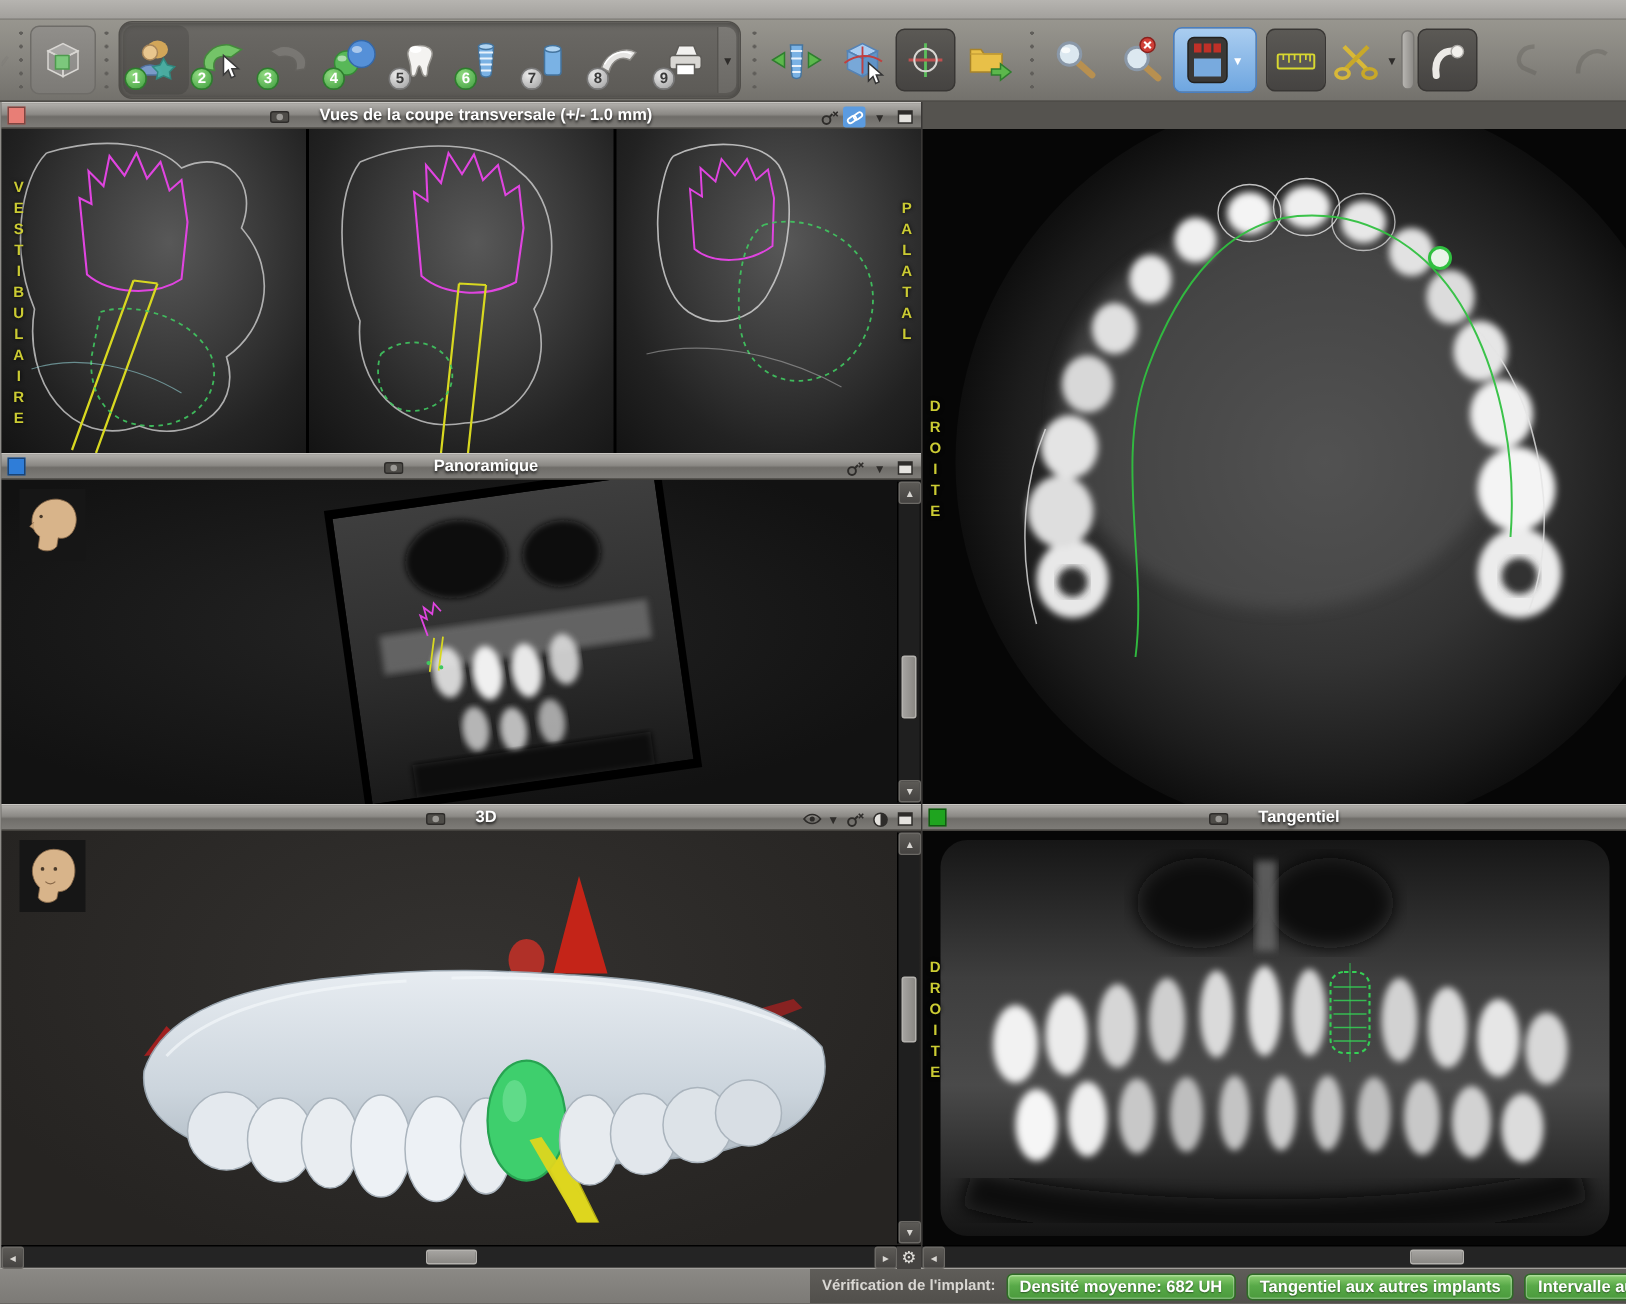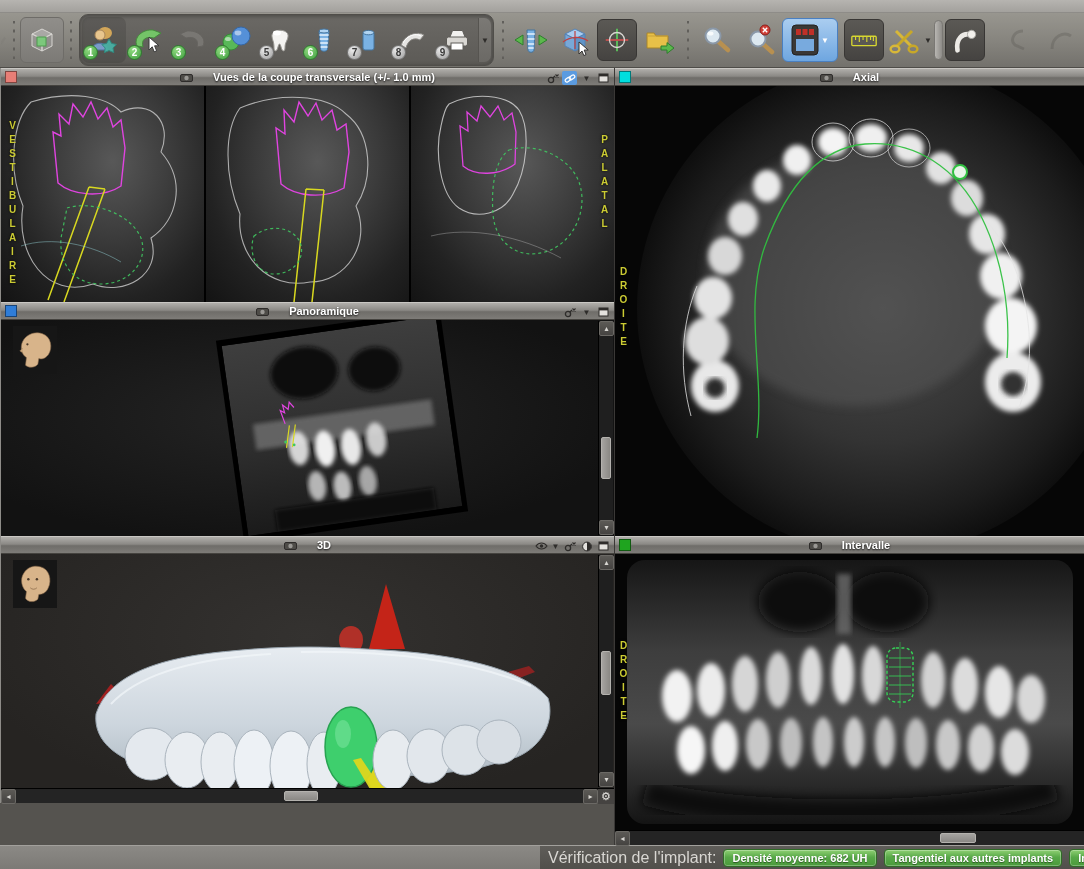--- a/index.html
+++ b/index.html
@@ -75,21 +75,21 @@
             background:linear-gradient(#a5a3a0,#8a8884); border:1px solid #b4b2ae; }
   .gearcell { width:16px; height:15px; background:#454341; color:#e4e2de; font-size:11px;
               display:flex; align-items:center; justify-content:center; flex:none; }
 
   
   .statusbar { position:absolute; left:0; top:845px; width:1084px; height:24px;
                background:linear-gradient(#8b8985,#7c7a76); border-top:1px solid #a2a09c; overflow:hidden; }
   .status-right { position:absolute; left:540px; top:0; bottom:0; width:600px;
                   background:linear-gradient(#5f5d59,#514f4b); display:flex; align-items:center;
                   gap:7px; padding-left:8px; }
-  .slabel { color:#d9d7d3; font-size:16px; white-space:nowrap; }
+  .slabel { color:#d9d7d3; font-size:10px; white-space:nowrap;font-weight:bold; }
   .sbadge { background:linear-gradient(#8ed073,#58a948 45%, #4a9a3c);
             border:1px solid #2f6b26; box-shadow:inset 0 0 0 1px rgba(255,255,255,.28);
             border-radius:4px; color:#fff; font-size:11px; font-weight:bold;
             padding:2px 8px; white-space:nowrap; text-shadow:0 1px 1px rgba(0,0,0,.45); }
 </style>
 </head>
 <body>
 
 <div id="root">
 
@@ -446,21 +446,21 @@
             <span>▴</span>
           </div>
         <div class="vthumb" style="top:116px;height:42px;"></div>
         <div class="sarrow" style="position:absolute;bottom:0;">
             <span>▾</span>
           </div>
       </div>
     </div>
   </div>
 
-  <div class="panel" style="left:0;top:536px;width:614px;height:267px;">
+  <div class="panel" style="left:0;top:536px;width:614px;height:309px;">
     <div class="ptitle">
       <span class="ptxt">
         <svg width="13" height="9">
             <rect x="0.5" y="1.5" width="12" height="7" rx="1.5" fill="#4e4c48" stroke="#2e2c2a"></rect>
             <circle cx="6.5" cy="5" r="2.2" fill="#9a9894"></circle>
           </svg>
         <span>3D</span>
       </span>
       <span class="ticons">
         <span class="ticon">
@@ -551,30 +551,20 @@
       <div class="sarrow">
           <span>▸</span>
         </div>
       <div class="gearcell">
           <span>⚙</span>
         </div>
     </div>
   </div>
 
   <div class="panel" style="left:614px;top:68px;width:470px;height:468px;border-left:1px solid #3a3836;">
-    <div class="ptitle">
-      <span class="tag" style="background: rgb(0, 222, 222);"></span>
-      <span class="ptxt">
-        <svg width="13" height="9">
-            <rect x="0.5" y="1.5" width="12" height="7" rx="1.5" fill="#4e4c48" stroke="#2e2c2a"></rect>
-            <circle cx="6.5" cy="5" r="2.2" fill="#9a9894"></circle>
-          </svg>
-        <span>Axial</span>
-      </span>
-    </div>
     <div class="pcontent" style="background:#060606;">
       <svg width="470" height="450" viewBox="0 0 470 450">
         <defs>
           <radialGradient id="ax" cx=".5" cy=".5" r=".5">
             <stop offset="0" stop-color="#4c4c4c"></stop>
               <stop offset=".55" stop-color="#333"></stop>
               <stop offset=".85" stop-color="#1c1c1c"></stop>
               <stop offset="1" stop-color="#0e0e0e"></stop>
           </radialGradient>
           <filter id="ab">
@@ -619,21 +609,21 @@
   </div>
 
   <div class="panel" style="left:614px;top:536px;width:470px;height:309px;border-left:1px solid #3a3836;">
     <div class="ptitle">
       <span class="tag" style="background: rgb(31, 164, 31);"></span>
       <span class="ptxt">
         <svg width="13" height="9">
             <rect x="0.5" y="1.5" width="12" height="7" rx="1.5" fill="#4e4c48" stroke="#2e2c2a"></rect>
             <circle cx="6.5" cy="5" r="2.2" fill="#9a9894"></circle>
           </svg>
-        <span>Intervalle</span>
+        <span>Tangentiel</span>
       </span>
     </div>
     <div class="pcontent" style="bottom:15px;background:#060606;">
       <svg width="470" height="276" viewBox="0 0 470 276">
         <defs>
           <linearGradient id="pg" x1="0" y1="0" x2="0" y2="1">
             <stop offset="0" stop-color="#161616"></stop>
               <stop offset=".35" stop-color="#3e3e3e"></stop>
               <stop offset=".62" stop-color="#4a4a4a"></stop>
               <stop offset="1" stop-color="#141414"></stop>

